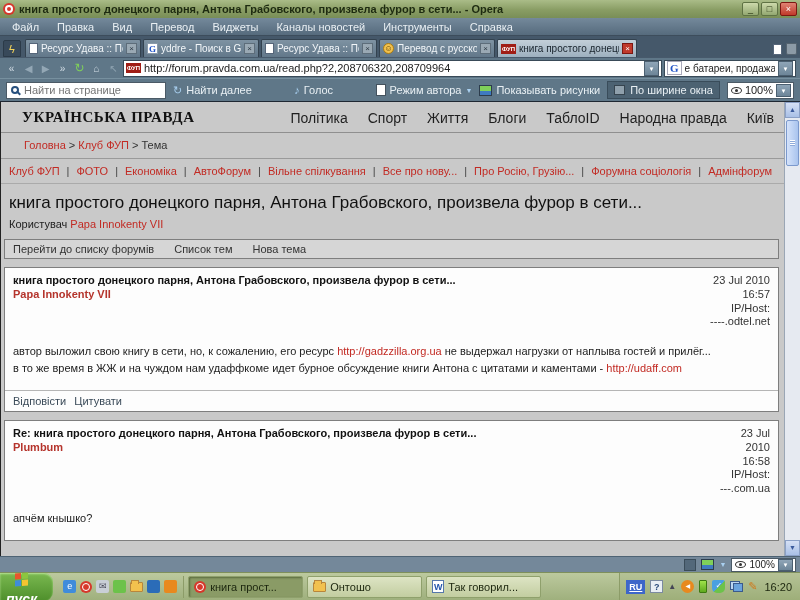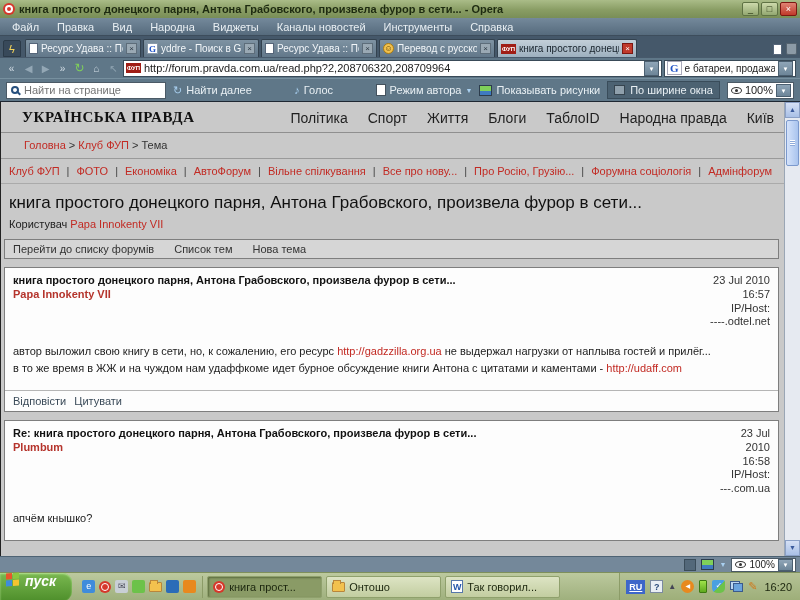--- a/index.html
+++ b/index.html
@@ -94,21 +94,21 @@
   .sb-thumb { position:absolute; top:2px; left:1px; right:1px; height:46px; background:linear-gradient(90deg,#d4e2fa,#a9c4ee); border:1px solid #7b99cd; border-radius:2px; }
   .sb-thumb::after { content:''; position:absolute; left:3px; right:3px; top:19px; height:6px; background:repeating-linear-gradient(#fff 0 1px,#8fabda 1px 2px); }
 
   
   .statusbar { height:16px; flex:0 0 16px; background:#74889a; border-top:1px solid #4e6374; display:flex; align-items:center; justify-content:flex-end; gap:5px; padding:0 4px; font-size:10px; }
   .sb-mini { width:12px; height:12px; background:#53687a; border:1px solid #3a4c5a; }
   .statusbar .zoom-box { height:14px; }
 
   
   .taskbar { height:28px; flex:0 0 28px; background:linear-gradient(#bcc99e,#9fb07d); display:flex; align-items:center; gap:4px; border-top:1px solid #7e8f5c; }
-  .start-btn { height:28px; border-radius:0 9px 9px 0; background:linear-gradient(#7ab950,#4e8f2b); color:#fff; font-weight:bold; font-style:italic; font-size:14px; display:flex; gap:5px; padding:0 16px 0 6px; box-shadow:inset 0 1px 2px #b7e396; }
+  .start-btn { height:28px; border-radius:0 9px 9px 0; background:linear-gradient(#7ab950,#4e8f2b); color:#fff; font-weight:bold; font-style:italic; font-size:14px; display:flex; align-items:center; gap:5px; padding:0 16px 0 6px; box-shadow:inset 0 1px 2px #b7e396;flex-direction:column; }
   .win-flag { width:14px; height:14px; display:grid; grid-template-columns:6px 6px; grid-template-rows:6px 6px; gap:1px; transform:skewY(-5deg); }
   .win-flag i:nth-child(1){background:#e8552c}.win-flag i:nth-child(2){background:#8cc63f}
   .win-flag i:nth-child(3){background:#3f8cdb}.win-flag i:nth-child(4){background:#f4c430}
   .ql { display:flex; gap:4px; align-items:center; padding:0 6px; border-right:1px solid #8c9c68; height:22px; }
   .ql-ico { width:13px; height:13px; border-radius:2px; font-size:9px; color:#fff; text-align:center; line-height:13px; }
   .task-btn { width:115px; height:22px; border-radius:2px; background:linear-gradient(#dde4c4,#c2cda0); border:1px solid #8fa06c; display:flex; align-items:center; gap:4px; padding:0 5px; font-size:11px; color:#1c260e; overflow:hidden; white-space:nowrap; }
   .task-btn.active { background:#8a9b66; box-shadow:inset 1px 1px 2px #5c6c3e; }
   .folder-ico { width:13px; height:10px; background:#f2c14e; border:1px solid #b8863b; border-radius:1px; position:relative; flex:0 0 13px; }
   .folder-ico::before { content:''; position:absolute; top:-3px; left:0; width:6px; height:3px; background:#f2c14e; border:1px solid #b8863b; border-bottom:none; }
   .word-ico { width:12px; height:13px; background:#fff; border:1px solid #5577aa; color:#2255aa; font-weight:bold; font-size:9px; text-align:center; line-height:12px; flex:0 0 12px; }
@@ -139,21 +139,21 @@
       <span class="win-btn">_</span>
       <span class="win-btn">□</span>
       <span class="win-btn close">×</span>
     </span>
   </div>
 
   <div class="menubar">
     <span class="menu-item">Файл</span>
     <span class="menu-item">Правка</span>
     <span class="menu-item">Вид</span>
-    <span class="menu-item">Народна</span>
+    <span class="menu-item">Перевод</span>
     <span class="menu-item">Виджеты</span>
     <span class="menu-item">Каналы новостей</span>
     <span class="menu-item">Инструменты</span>
     <span class="menu-item">Справка</span>
   </div>
 
   <div class="tabbar">
     <span class="panel-toggle">ϟ</span>
     <span class="tab">
       <span class="tab-icon page-ico"></span>

